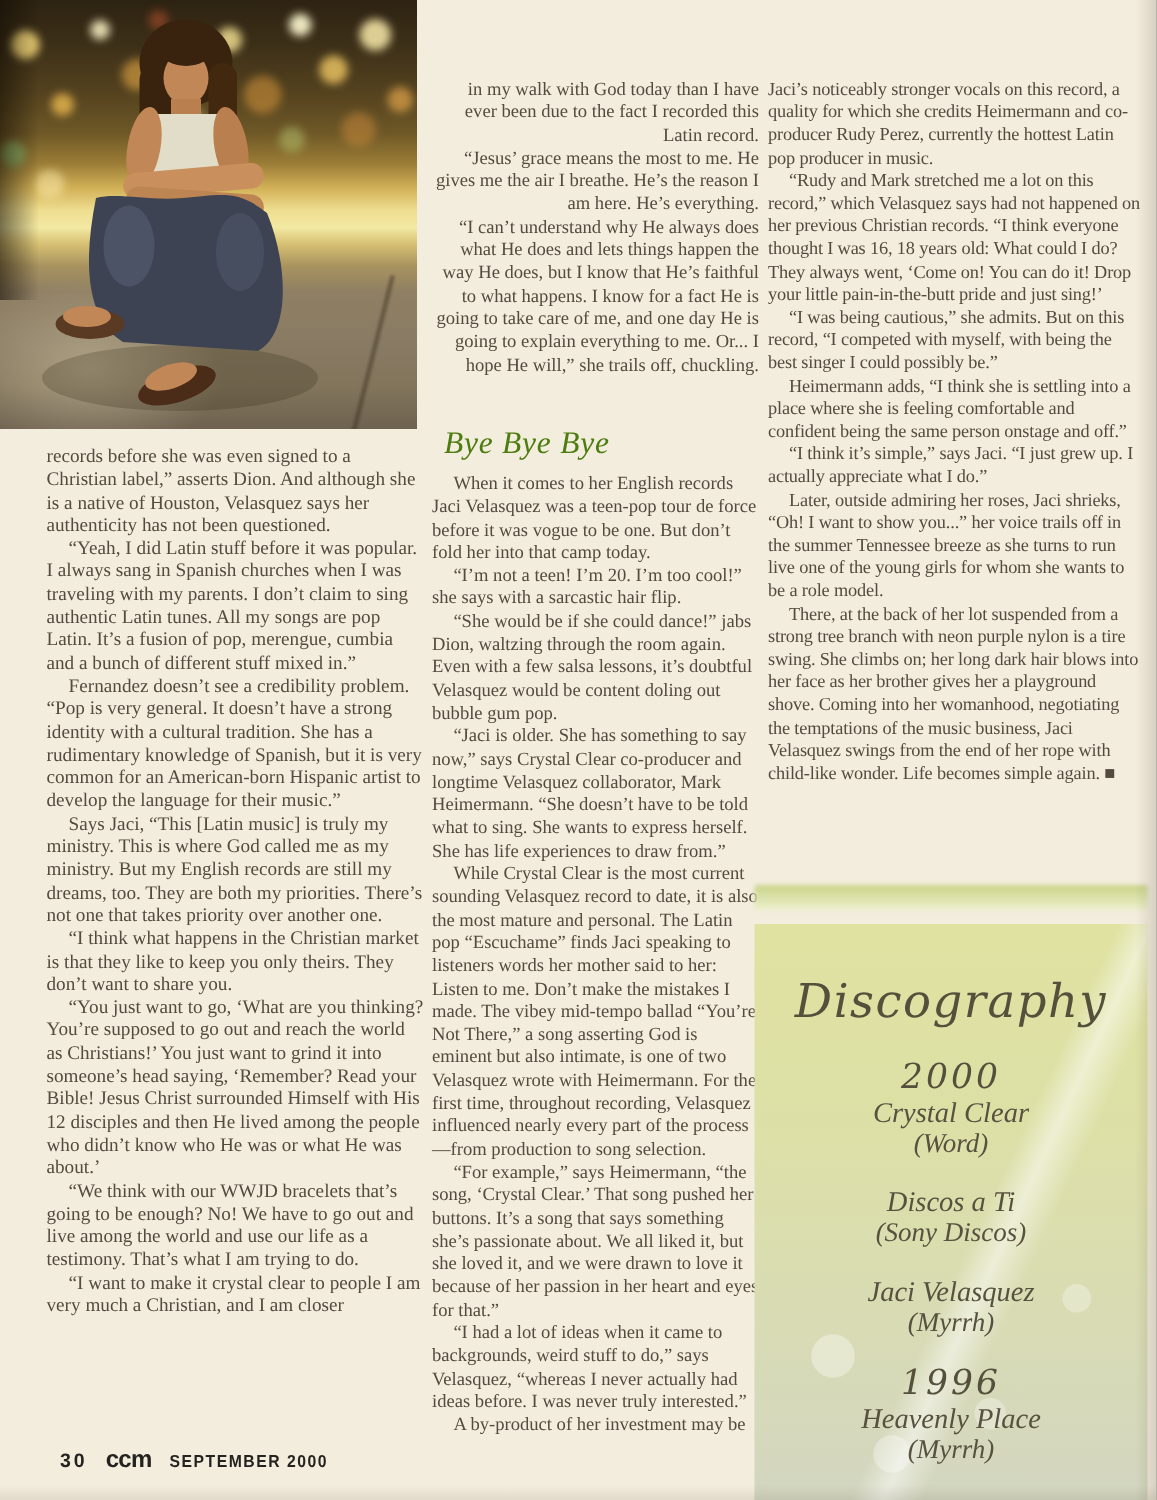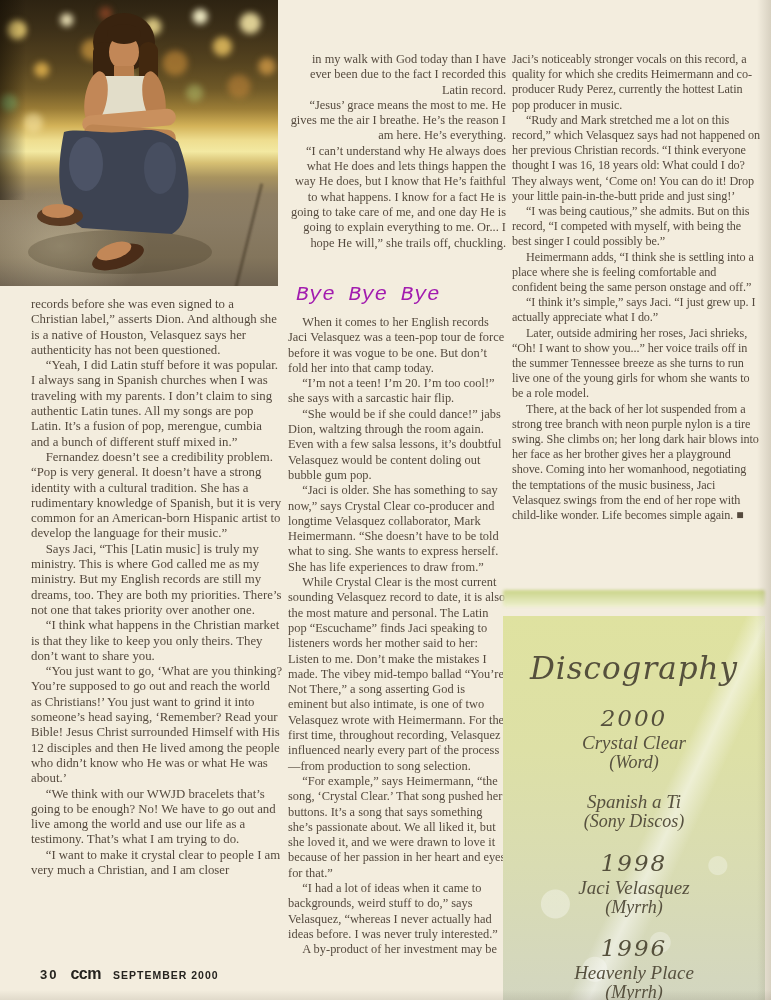--- a/index.html
+++ b/index.html
@@ -68,22 +68,22 @@
   .textcol p{margin:0;}
   .textcol p + p{text-indent:1.15em;}
   .indent-all p{text-indent:1.15em;}
   .col1{left:31px;top:297px;width:252px;font-size:12.8px;line-height:15.3px;}
   .col2{left:288px;top:52px;width:218px;font-size:12.4px;line-height:15.3px;text-align:right;}
   .col2b{left:288px;top:315px;width:218px;font-size:12.4px;line-height:15.3px;}
   .col3{left:512px;top:52px;width:250px;font-size:12.2px;line-height:15.2px;letter-spacing:-0.1px;}
 
   .section-heading{
     position:absolute;left:296px;top:283px;
-    font-family:Liberation Mono, monospace;font-style:italic;
-    font-size:21px;color:#a21caf;letter-spacing:.5px;
+    font-family:Liberation Serif, serif;font-style:italic;
+    font-size:21px;color:#4d7c0f;letter-spacing:.5px;
   }
 
   
   .disco-band{
     position:absolute;left:503px;top:590px;width:262px;height:17px;
     background:linear-gradient(180deg,#c9d387,#eef0cf);
     filter:blur(1.5px);border-radius:2px;
   }
   .disco-box{
     position:absolute;left:503px;top:616px;width:262px;height:384px;
@@ -202,25 +202,24 @@
   <div class="disco-band"></div>
   <div class="disco-box">
     <div class="disco-title">Discography</div>
 
     <div class="disco-entry">
       <div class="disco-year">2000</div>
       <div class="disco-album">Crystal Clear</div>
       <div class="disco-label">(Word)</div>
     </div>
     <div class="disco-entry">
-      <div class="disco-album">Spanish a Ti</div>
+      <div class="disco-album">Discos a Ti</div>
       <div class="disco-label">(Sony Discos)</div>
     </div>
     <div class="disco-entry">
-      <div class="disco-year">1998</div>
       <div class="disco-album">Jaci Velasquez</div>
       <div class="disco-label">(Myrrh)</div>
     </div>
     <div class="disco-entry">
       <div class="disco-year">1996</div>
       <div class="disco-album">Heavenly Place</div>
       <div class="disco-label">(Myrrh)</div>
     </div>
   </div>
 

